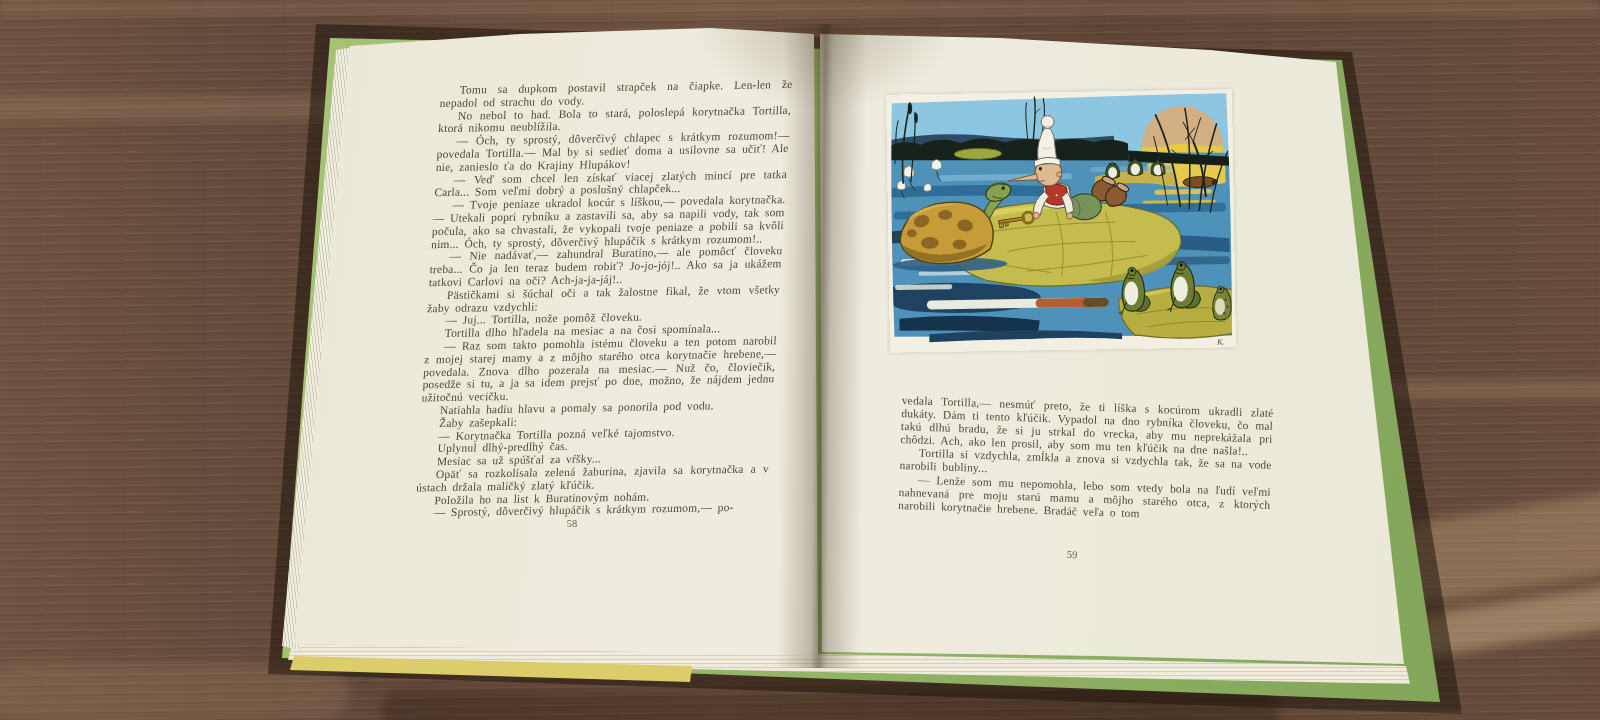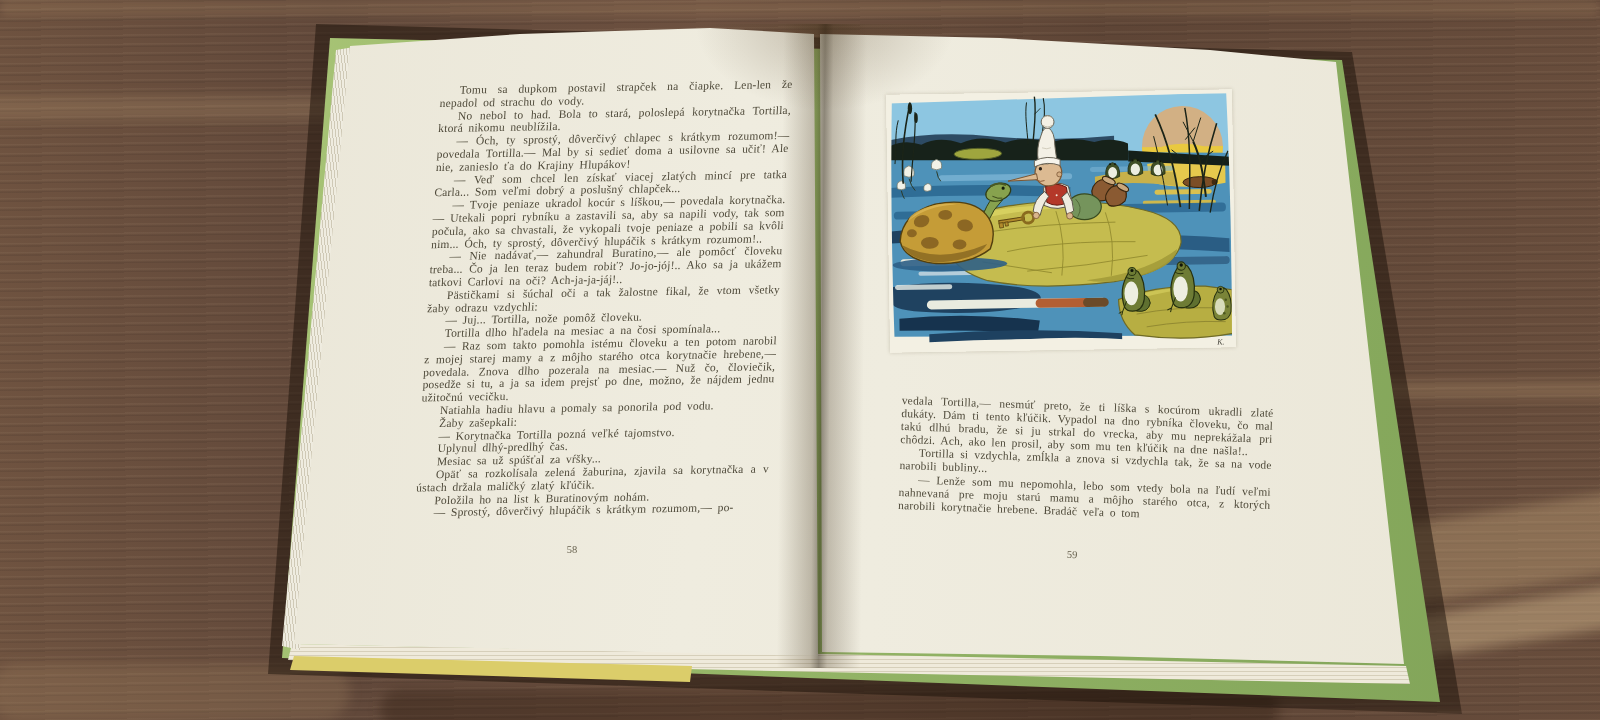--- a/index.html
+++ b/index.html
@@ -46,21 +46,21 @@
   
   .booktext{color:#4f4a3a;font-size:11.5px;line-height:12.8px;
     letter-spacing:.2px;word-spacing:2.5px;text-align:justify;}
   .booktext p{margin:0;}
   .booktext p.ind{text-indent:19px;}
   .left-text{left:441px;top:84px;width:352px;
     transform:rotate(-1deg) skewX(-4.5deg);transform-origin:left top;}
   .right-text{left:902px;top:394px;width:372px;line-height:13.1px;
     transform:rotate(2deg);transform-origin:left top;}
   .pagenum{font-size:10.5px;color:#67614e;width:44px;text-align:center;}
-  .pn-left{left:550px;top:544px;}
+  .pn-left{left:550px;top:518px;}
   .pn-right{left:1050px;top:549px;transform:rotate(2deg);}
   
   .illo{left:888px;top:92px;width:346px;height:258px;transform:rotate(-0.9deg);
     box-shadow:0 0 4px rgba(90,80,50,.25);}
   .illo svg{width:100%;height:100%;display:block;}
 </style>
 </head>
 <body>
 
 <div class="abs wood">

